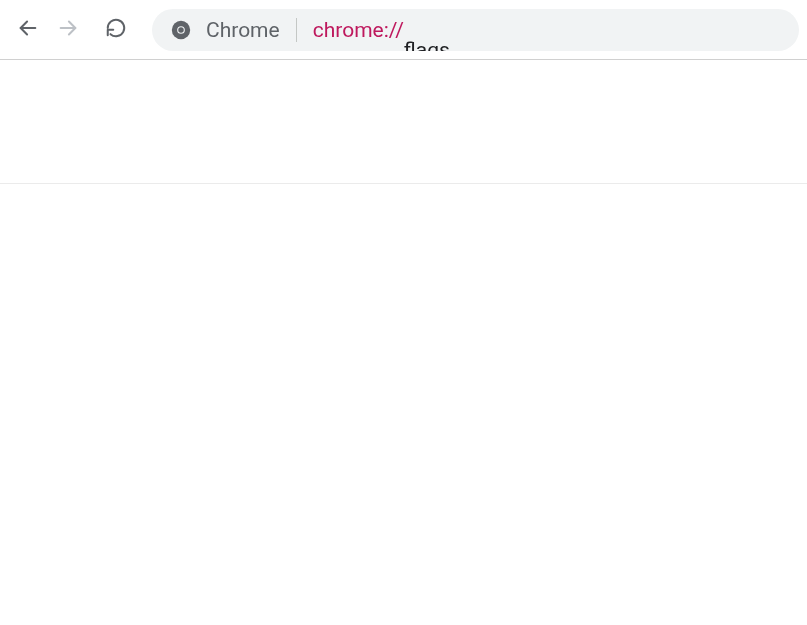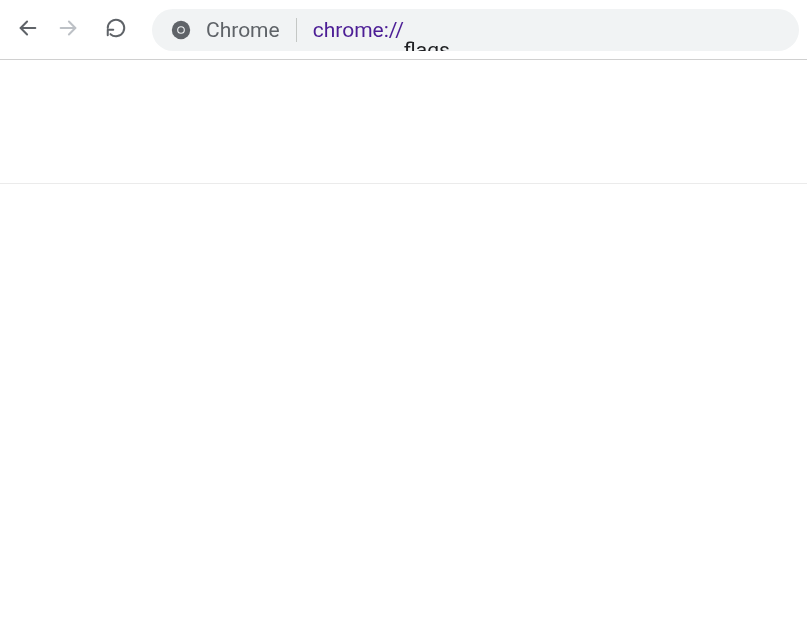--- a/index.html
+++ b/index.html
@@ -73,21 +73,21 @@
       width: 1px;
       height: 24px;
       background: #c4c7c5;
       margin: 0 16px;
       flex-shrink: 0;
     }
     .url-part {
       font-size: 21px;
     }
     .url-dim {
-      color: #4c1d95;
+      color: #be185d;
     }
     .url-strong {
       color: #202124;
       margin-top: 40px;
     }
     .content-band {
       height: 124px;
       background: #ffffff;
       border-bottom: 1px solid #ebebeb;
     }

